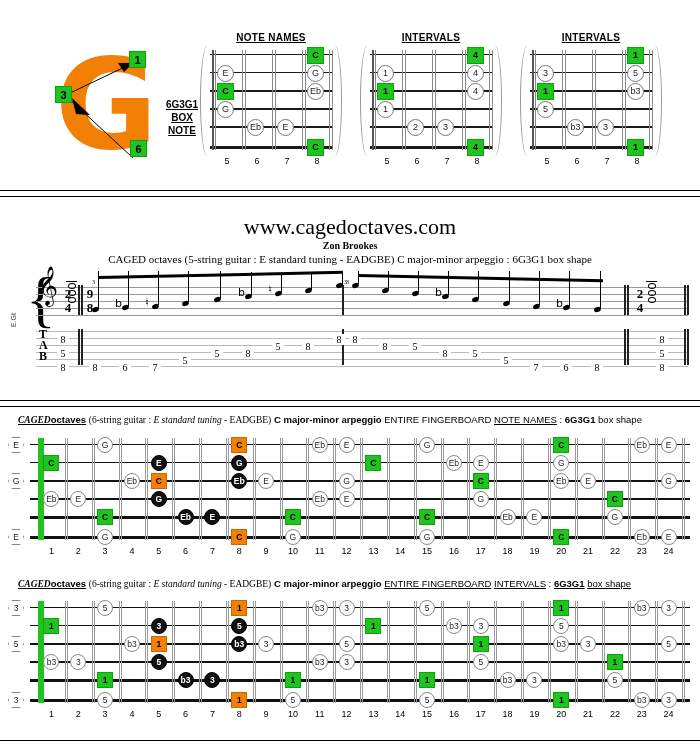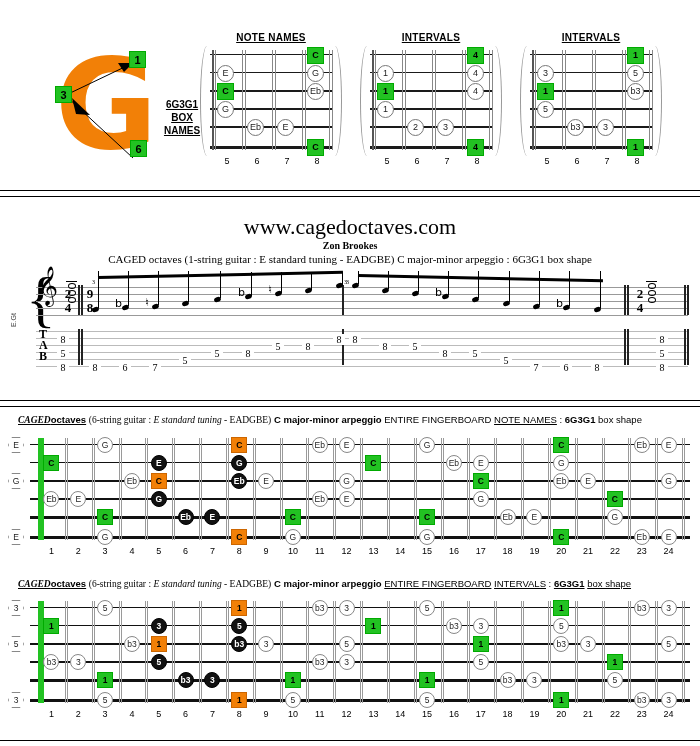--- a/index.html
+++ b/index.html
@@ -153,21 +153,21 @@
     <polygon points="133,43 118,43 124,52" fill="#000"></polygon>
     <line x1="66" y1="76" x2="133" y2="138" stroke="#000" stroke-width="1"></line>
     <polygon points="72,78 90,95 76,94" fill="#000"></polygon>
   </svg>
   <div class="gbox" style="left:129px; top:31px;">1</div>
   <div class="gbox" style="left:55px; top:66px;">3</div>
   <div class="gbox" style="left:130px; top:120px;">6</div>
   <div class="logo-label">
     <span>6G3G1</span>
     <span>BOX</span>
-    <span>NAMES</span>
+    <span>NOTE</span>
   </div>
 </div>
 
 <div class="abs boxdiag" id="box0" style="left:196px; top:32px;">
     <div class="box-title">NOTE NAMES</div>
     <div class="box-grid">
       <div class="bstring" style="top: 4px; height: 1px;"></div>
       <div class="bstring" style="top: 22px; height: 1px;"></div>
       <div class="bstring" style="top: 40px; height: 1.6px;"></div>
       <div class="bstring" style="top: 58px; height: 2px;"></div>
@@ -274,21 +274,21 @@
   </div>
 
 <div class="hrule" style="top:190px;"></div>
 <div class="hrule" style="top:196px;"></div>
 <div class="hrule" style="top:400px;"></div>
 <div class="hrule" style="top:406px;"></div>
 <div class="hrule" style="top:740px;"></div>
 
 <div class="abs" id="site-title">www.cagedoctaves.com</div>
 <div class="abs" id="author">Zon Brookes</div>
-<div class="abs" id="subtitle">CAGED octaves (1-string guitar : E standard tuning - EADGBE) C major-minor arpeggio : 6G3G1 box shape</div>
+<div class="abs" id="subtitle">CAGED octaves (5-string guitar : E standard tuning - EADGBE) C major-minor arpeggio : 6G3G1 box shape</div>
 
 <div class="abs" id="notation">
     <div class="brace" style="left: 26px; top: 3px;">{</div>
     <div class="instr-label" style="left: 10px; top: 62px;">E.Gt</div>
     <div class="staffline" style="left: 36px; top: 22px; width: 652px;"></div>
     <div class="staffline" style="left: 36px; top: 29px; width: 652px;"></div>
     <div class="staffline" style="left: 36px; top: 36px; width: 652px;"></div>
     <div class="staffline" style="left: 36px; top: 43px; width: 652px;"></div>
     <div class="staffline" style="left: 36px; top: 50px; width: 652px;"></div>
     <div class="tabline" style="left: 36px; top: 66px; width: 652px;"></div>

